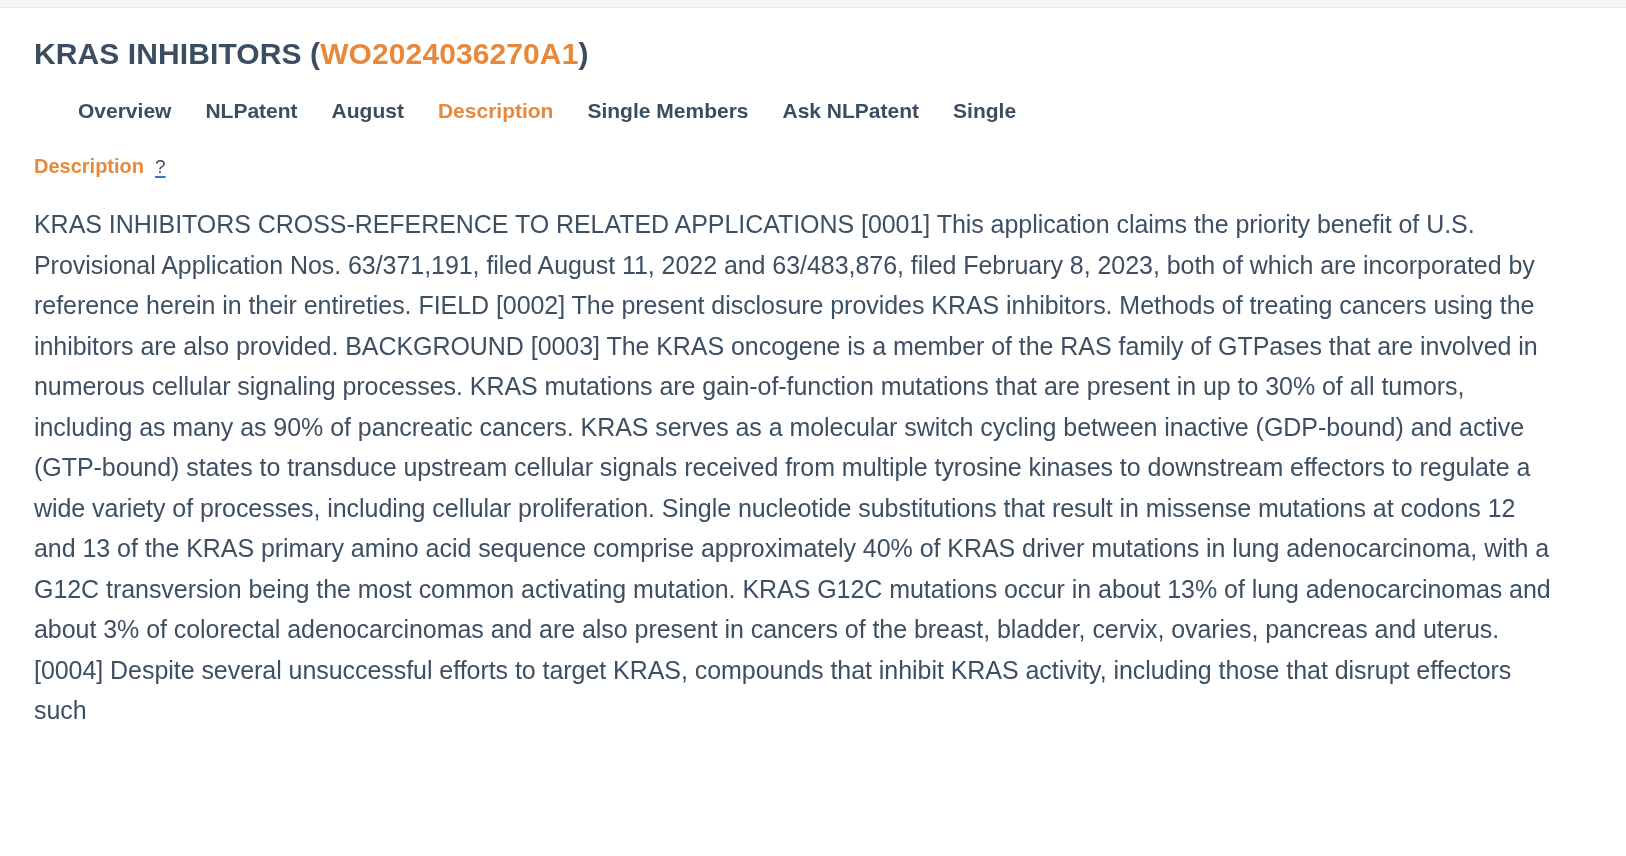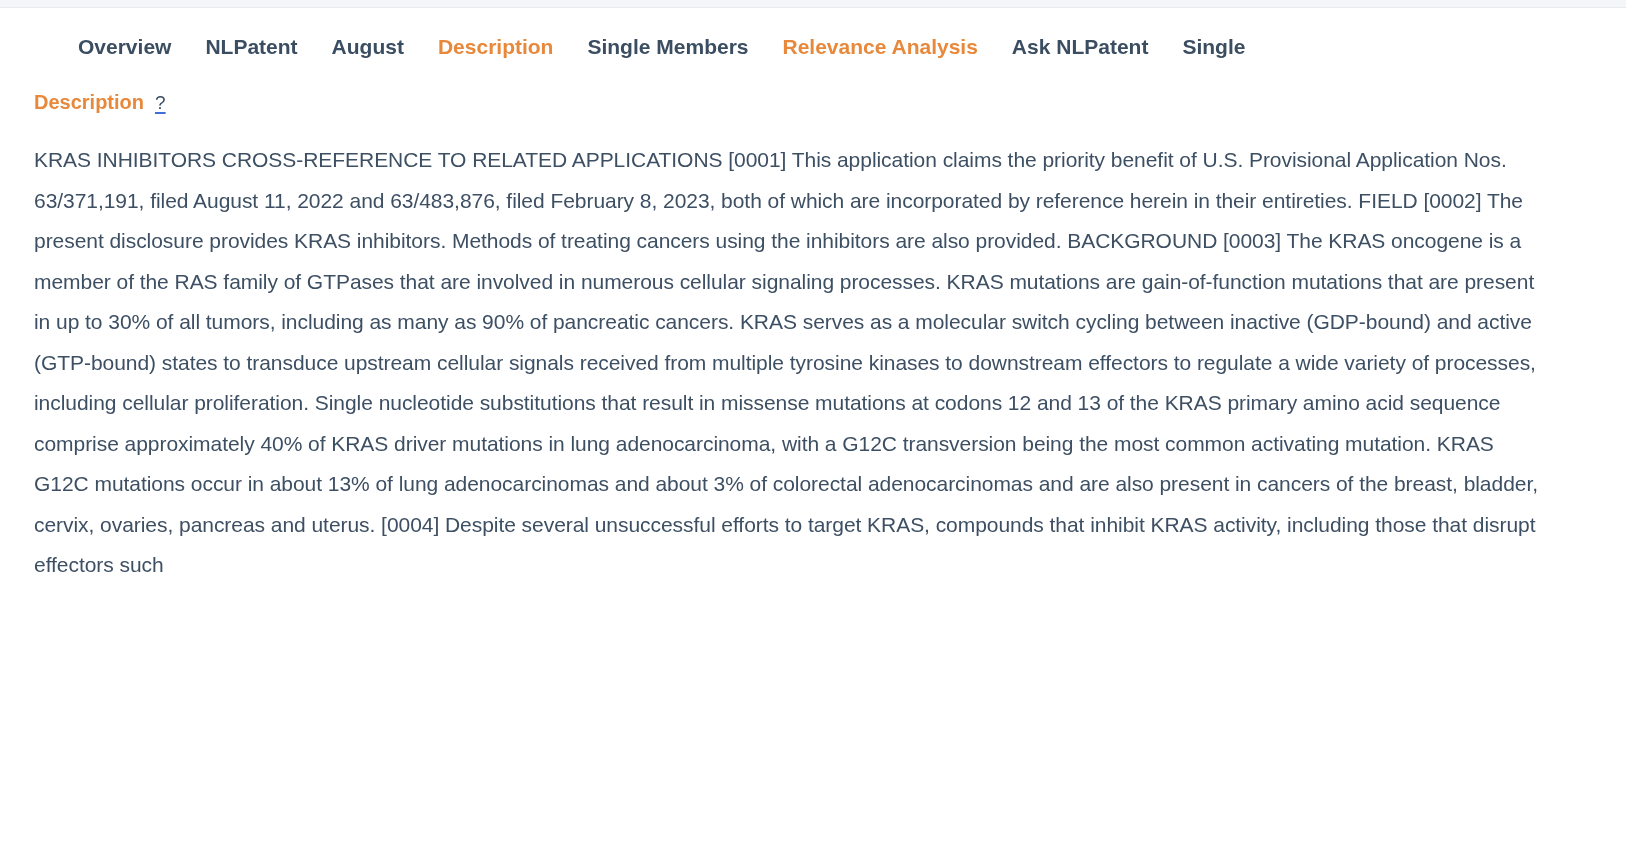--- a/index.html
+++ b/index.html
@@ -82,43 +82,43 @@
     color: #3b4d61;
     text-decoration: underline;
     text-decoration-color: #3f6ed8;
     text-decoration-thickness: 2px;
     text-underline-offset: 3px;
     cursor: pointer;
   }
   
   .description-body {
     margin-top: 26px;
-    font-size: 21px;
+    font-size: 25px;
     line-height: 40.5px;
     color: #3d4f63;
     text-align: left;
     max-width: 1520px;
     letter-spacing: -0.05px;
   }
 </style>
 </head>
 <body>
 
 <div class="top-strip"></div>
 
 <div class="page">
 
+  <h1 class="patent-title"><span>KRAS INHIBITORS (</span><span class="pub-number">WO2024036270A1</span><span>)</span></h1>
 
   <nav class="tab-bar">
     <div class="tab">Overview</div>
     <div class="tab">NLPatent</div>
     <div class="tab">August</div>
     <div class="tab accent">Description</div>
     <div class="tab">Single Members</div>
-    <div class="tab accent">Relevance Analysis</div>
     <div class="tab">Ask NLPatent</div>
     <div class="tab">Single</div>
   </nav>
 
   <div class="section-head">
     <div class="section-title">Description</div>
     <div class="help-icon">?</div>
   </div>
 
   <div class="description-body">KRAS INHIBITORS CROSS-REFERENCE TO RELATED APPLICATIONS [0001] This application claims the priority benefit of U.S. Provisional Application Nos. 63/371,191, filed August 11, 2022 and 63/483,876, filed February 8, 2023, both of which are incorporated by reference herein in their entireties. FIELD [0002] The present disclosure provides KRAS inhibitors. Methods of treating cancers using the inhibitors are also provided. BACKGROUND [0003] The KRAS oncogene is a member of the RAS family of GTPases that are involved in numerous cellular signaling processes. KRAS mutations are gain-of-function mutations that are present in up to 30% of all tumors, including as many as 90% of pancreatic cancers. KRAS serves as a molecular switch cycling between inactive (GDP-bound) and active (GTP-bound) states to transduce upstream cellular signals received from multiple tyrosine kinases to downstream effectors to regulate a wide variety of processes, including cellular proliferation. Single nucleotide substitutions that result in missense mutations at codons 12 and 13 of the KRAS primary amino acid sequence comprise approximately 40% of KRAS driver mutations in lung adenocarcinoma, with a G12C transversion being the most common activating mutation. KRAS G12C mutations occur in about 13% of lung adenocarcinomas and about 3% of colorectal adenocarcinomas and are also present in cancers of the breast, bladder, cervix, ovaries, pancreas and uterus. [0004] Despite several unsuccessful efforts to target KRAS, compounds that inhibit KRAS activity, including those that disrupt effectors such</div>

